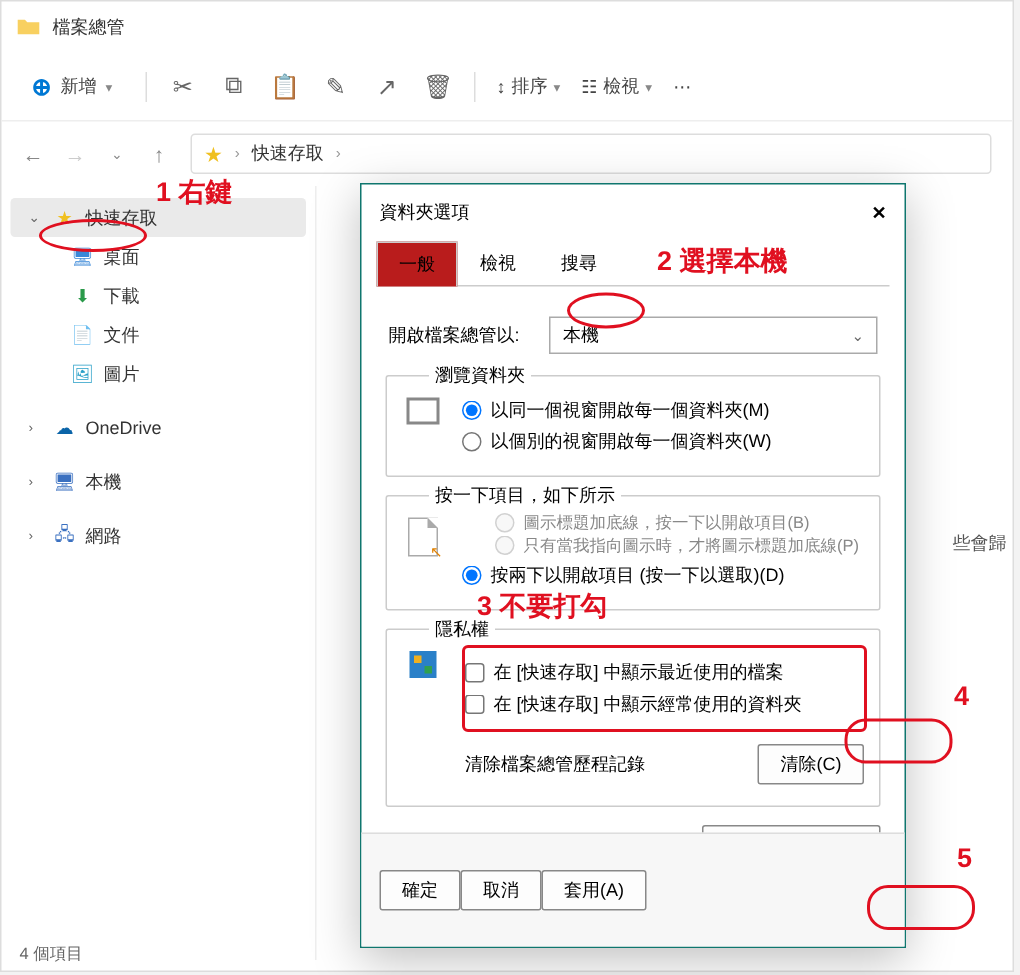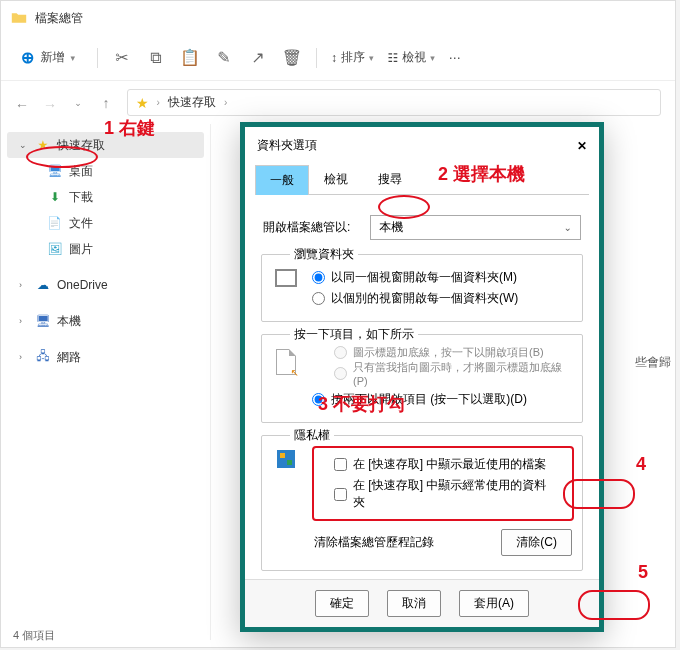--- a/index.html
+++ b/index.html
@@ -34,43 +34,43 @@
 .side-item .ico { width: 16px; display: flex; justify-content: center; }
 .side-item.child { padding-left: 46px; }
 .side-group { margin-top: 10px; }
 
 .content { flex: 1; position: relative; }
 .partial-text { position: absolute; right: 4px; top: 230px; font-size: 12px; color: #555; }
 
 .statusbar { position: absolute; bottom: 4px; left: 12px; font-size: 11px; color: #666; }
 
 
-.dialog { position: absolute; left: 240px; top: 122px; width: 364px; height: 510px; background: #fff; border: 5px solid #0f766e; box-shadow: 0 8px 30px rgba(0,0,0,0.25); }
+.dialog { position: absolute; left: 240px; top: 122px; width: 364px; height: 510px; background: #fff; border: 1px solid #0f766e; box-shadow: 0 8px 30px rgba(0,0,0,0.25); }
 .dlg-title { display: flex; justify-content: space-between; align-items: center; padding: 10px 12px; }
 .dlg-title span { font-size: 12px; }
 .dlg-close { cursor: pointer; font-size: 14px; font-weight: bold; }
 .dlg-tabs { display: flex; border-bottom: 1px solid #ccc; margin: 0 10px; }
 .dlg-tab { padding: 6px 14px; font-size: 12px; cursor: pointer; border: 1px solid transparent; border-bottom: none; }
-.dlg-tab.active { border-color: #ccc; background: #7dd3fc; position: relative; top: 1px; }
+.dlg-tab.active { border-color: #ccc; background: #b91c1c; position: relative; top: 1px; }
 .dlg-body { padding: 12px 16px; font-size: 12px; }
 .field-row { display: flex; align-items: center; gap: 20px; margin: 8px 2px 14px; }
 .dropdown { border: 1px solid #aaa; padding: 3px 8px; flex: 1; display: flex; justify-content: space-between; align-items: center; cursor: pointer; }
 .groupbox { border: 1px solid #ccc; border-radius: 2px; padding: 10px 8px 10px 8px; margin-bottom: 12px; position: relative; }
 .groupbox > .gb-title { position: absolute; top: -9px; left: 8px; background: #fff; padding: 0 4px; font-size: 12px; margin-left: 20px; }
 .gb-row { display: flex; gap: 10px; align-items: flex-start; }
 .gb-left { width: 32px; display: flex; justify-content: center; padding-top: 4px; }
 .gb-right { flex: 1; }
 .radio-line, .check-line { display: flex; align-items: center; gap: 6px; margin: 4px 0; font-size: 12px; }
 .radio-line input, .check-line input { margin: 0; }
 .sub-line { margin-left: 22px; color: #888; font-size: 11px; display: flex; align-items: center; gap: 6px; }
-.privacy-inner { border: 2px solid #e01020; border-radius: 4px; padding: 4px 20px; margin-bottom: 8px; }
+.privacy-inner { border: 2px solid #e01020; border-radius: 4px; padding: 4px 0; margin-bottom: 8px; }
 .clear-row { display: flex; justify-content: space-between; align-items: center; margin: 4px 2px; }
 .btn { border: 1px solid #888; background: #fdfdfd; padding: 4px 14px; font-size: 12px; cursor: pointer; border-radius: 2px; }
 .btn-row-right { display: flex; justify-content: flex-end; margin-top: 8px; }
-.dlg-footer { position: absolute; bottom: 0; left: 0; right: 0; padding: 10px 12px; display: flex; justify-content: center; gap: 18px; border-top: 1px solid #ddd; background: #f7f7f7; }
+.dlg-footer { position: absolute; bottom: 0; left: 0; right: 0; padding: 24px 12px; display: flex; justify-content: flex-start; gap: 0; border-top: 1px solid #ddd; background: #f7f7f7; }
 
 
 .ann { position: absolute; color: #e01020; font-weight: bold; font-size: 18px; pointer-events: none; z-index: 50; font-family: "Microsoft JhengHei", sans-serif; }
 .ann-oval { position: absolute; border: 2px solid #e01020; border-radius: 50%; pointer-events: none; z-index: 49; }
 .ann-oval.rect { border-radius: 14px; }
 
 
 .ico-folder { fill: #f8d060; }
 .ico-star { color: #f0c020; }
 .ico-desktop { color: #3a88d8; }

